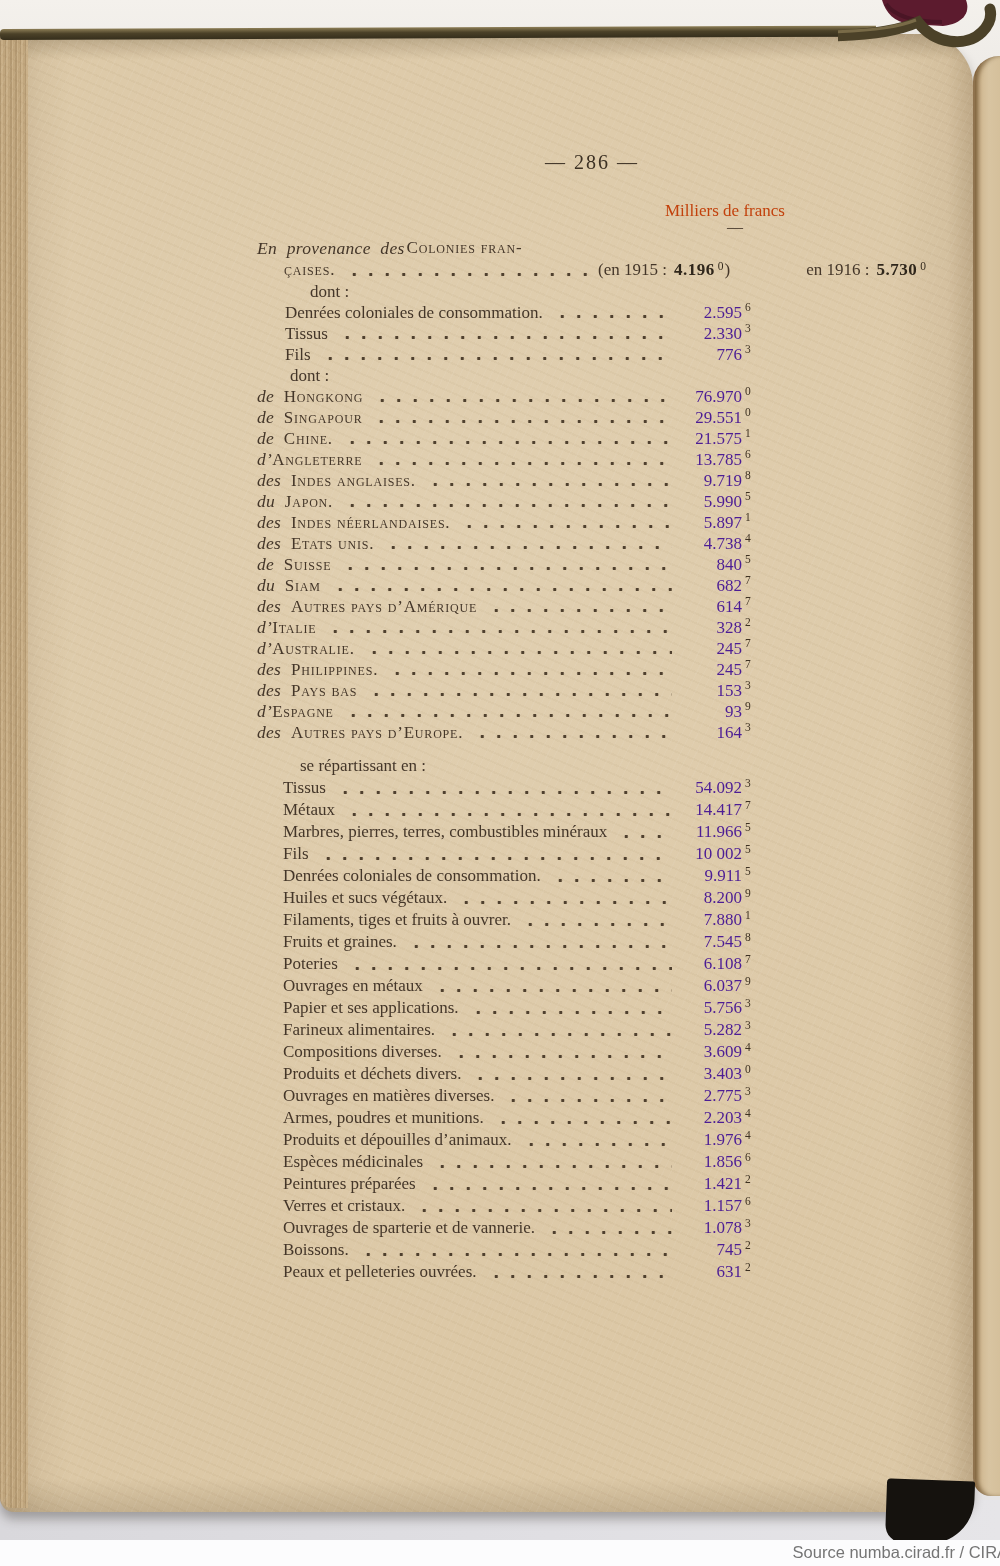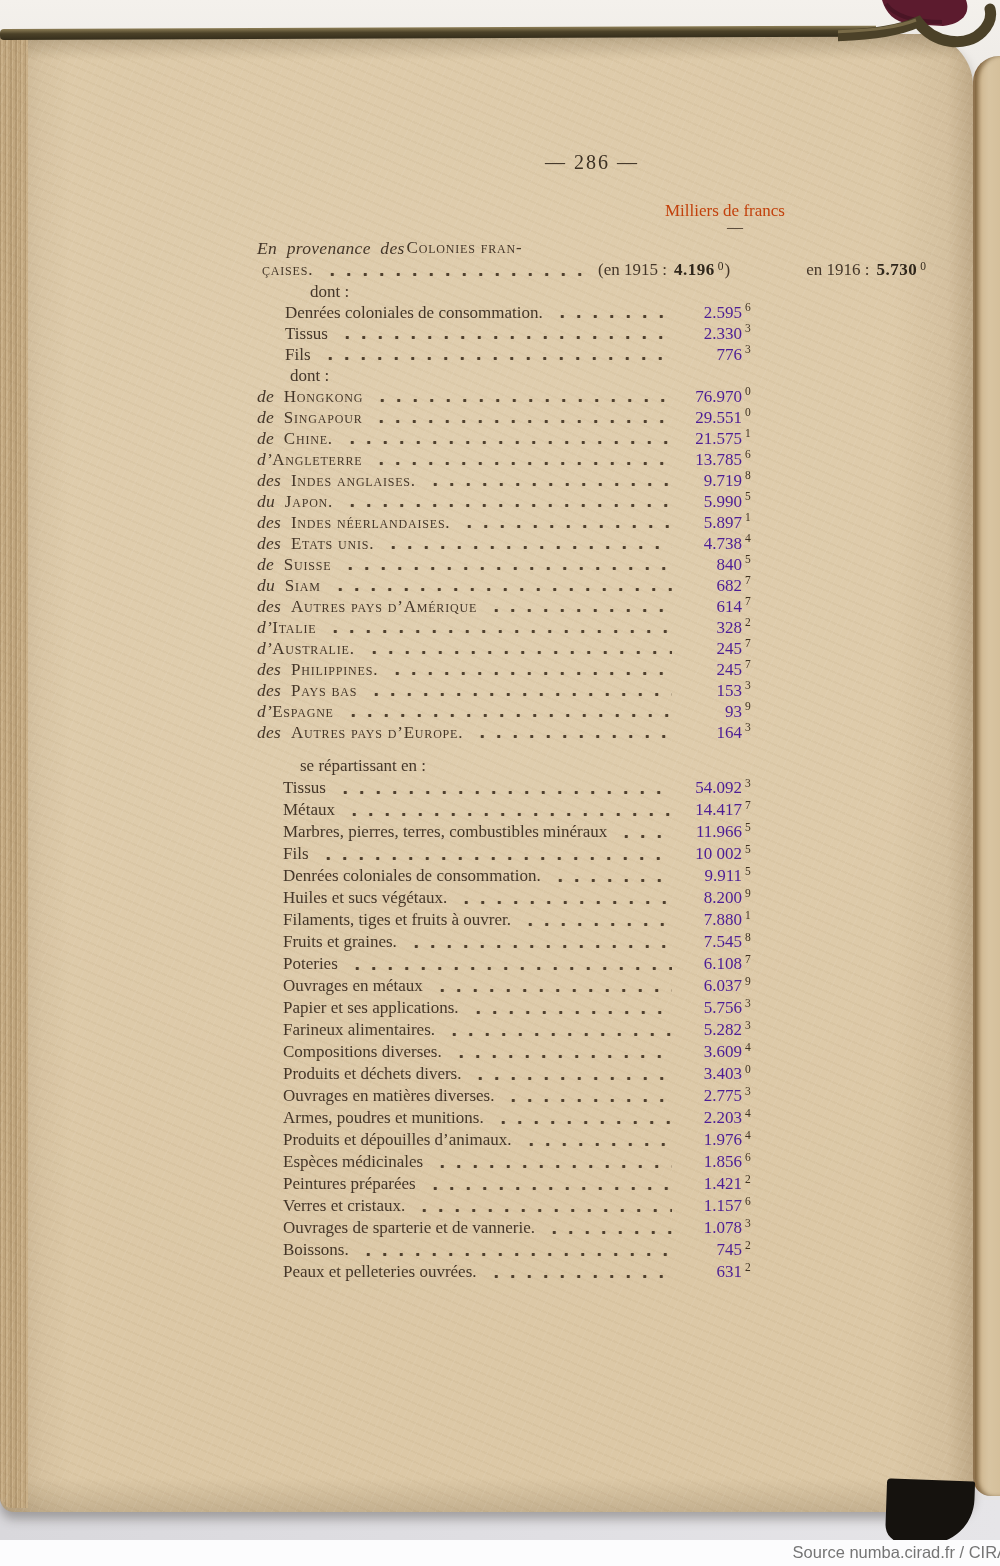--- a/index.html
+++ b/index.html
@@ -61,21 +61,21 @@
   .unit-header { position: absolute; left: 408px; top: 51px; font-size: 17px; color: #c2410c; }
   .unit-dash { position: absolute; left: 470px; top: 68px; font-size: 16px; }
 
   .flow { margin-top: 63px; }
 
   .row, .hrow { display: flex; align-items: flex-start; height: 21px; line-height: 21px; white-space: nowrap; }
   .hrow { width: 670px; height: 22px; line-height: 22px; }
 
   .it { font-style: italic; word-spacing: 5px; letter-spacing: 0.3px; font-size: 17.5px; }
   .sc { font-variant: small-caps; letter-spacing: 0.8px; }
-  .ml6  { margin-left: 2px; }  .ml13 { margin-left: 5px; }
+  .ml6  { margin-left: 2px; }  .ml13 { margin-left: 27px; }
   .ml33 { margin-left: 33px; } .ml43 { margin-left: 43px; } .ml53 { margin-left: 53px; }
   .mt8  { margin-top: 8px; }   .mt12 { margin-top: 12px; }
 
   .dots { flex: 1 1 0; min-width: 10px; height: 7px; align-self: flex-end; margin: 0 6px 4px 9px;
     background-image: radial-gradient(circle at 50% 50%, rgba(72,57,40,0.95) 1.4px, rgba(72,57,40,0) 2px);
     background-size: 16.5px 7px; background-repeat: repeat-x; background-position: 2px 1px; }
 
   .list { width: 670px; }
   .list-colonies .row { width: 478px; margin-left: 28px; }
   .list-countries .row { width: 506px; }

